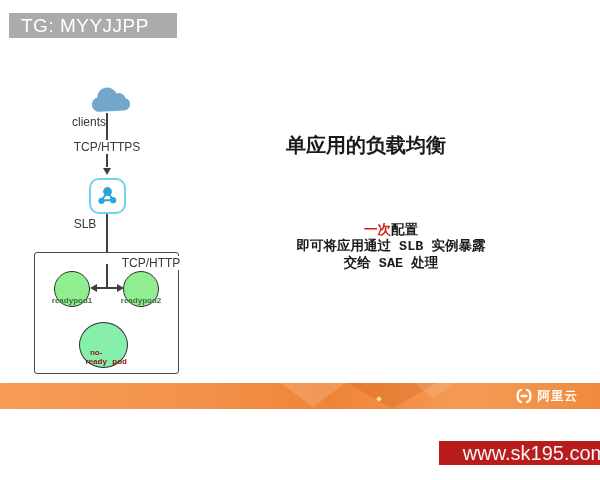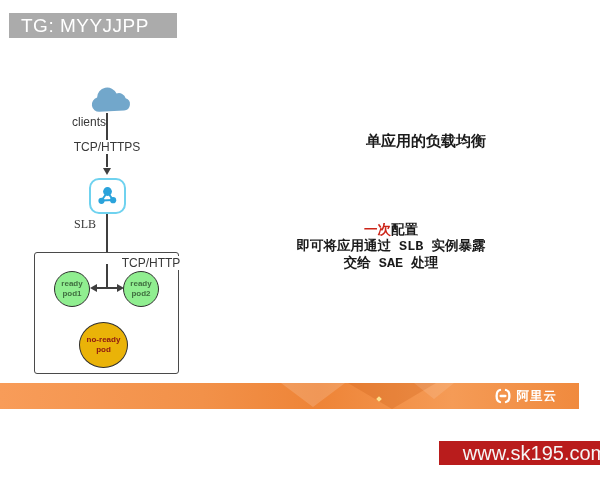--- a/index.html
+++ b/index.html
@@ -9,38 +9,38 @@
   
   .banner{position:absolute;left:9px;top:13px;width:168px;height:25px;background:#ababab;
           color:#fff;font-size:19px;line-height:25px;padding-left:12px;box-sizing:border-box;
           letter-spacing:.5px;}
 
   
   .watermark{position:absolute;left:439px;top:441px;width:192px;height:24px;background:#b91c1c;
              color:#f5f5f5;font-size:20px;line-height:24px;text-align:center;}
 
   
-  .footer-bar{position:absolute;left:0;top:383px;width:556px;height:26px;
+  .footer-bar{position:absolute;left:0;top:383px;width:600px;height:26px;
               background:linear-gradient(90deg,#f89c59 0%,#f29149 35%,#ee8437 55%,#f59b56 78%,#f08a3e 100%);
-              overflow:hidden;padding-left:23px;}
+              overflow:hidden;}
   .tri{position:absolute;width:0;height:0;}
   .tri-a{left:281px;top:0;border-left:32px solid transparent;border-right:32px solid transparent;
          border-top:24px solid rgba(255,255,255,0.16);}
   .tri-b{left:348px;top:0;border-left:44px solid transparent;border-right:44px solid transparent;
          border-top:26px solid rgba(201,87,16,0.25);}
   .tri-c{left:414px;top:0;border-left:20px solid transparent;border-right:20px solid transparent;
          border-top:16px solid rgba(255,255,255,0.12);}
   .spark{position:absolute;left:377px;top:14px;width:4px;height:4px;background:rgba(255,236,150,.9);
          transform:rotate(45deg);}
   .footer-logo{position:absolute;right:22px;top:5px;height:16px;display:flex;align-items:center;gap:3px;}
   .footer-logo-text{color:#fff;font-size:12.5px;font-weight:700;letter-spacing:1px;}
 
   
-  .main-title{position:absolute;left:286px;top:132px;width:200px;text-align:right;
-              color:#1a1a1a;font-size:15px;font-weight:700;}
+  .main-title{position:absolute;left:286px;top:132px;width:200px;text-align:left;
+              color:#1a1a1a;font-size:20px;font-weight:700;}
   .points{position:absolute;left:226px;top:223px;width:330px;text-align:center;
           color:#1a1a1a;font-size:13.5px;font-weight:700;line-height:16.3px;font-family:Liberation Mono, monospace;}
   .red{color:#cc2418;}
 
   
   .dline{position:absolute;width:1.5px;background:#3f3f3f;}
   .hline{position:absolute;height:1.5px;background:#3f3f3f;}
   .lbl{position:absolute;transform:translateX(-50%);font-size:12px;color:#383838;
        background:#fff;padding:0 2px;white-space:nowrap;}
   .arrow-down{position:absolute;width:0;height:0;border-left:4px solid transparent;
@@ -48,24 +48,24 @@
   .arrow-left{position:absolute;width:0;height:0;border-top:4px solid transparent;
               border-bottom:4px solid transparent;border-right:7px solid #3f3f3f;}
   .arrow-right{position:absolute;width:0;height:0;border-top:4px solid transparent;
                border-bottom:4px solid transparent;border-left:7px solid #3f3f3f;}
   .cluster-box{position:absolute;left:34px;top:252px;width:145px;height:122px;box-sizing:border-box;
                border:1.5px solid #4a4a4a;border-radius:3px;background:#fff;}
   .slb-box{position:absolute;left:89px;top:178px;width:37px;height:36px;box-sizing:border-box;
            border:2px solid #6fd2ef;border-radius:10px;background:#fff;
            display:flex;align-items:center;justify-content:center;}
   .pod{position:absolute;border-radius:50%;border:1.5px solid #2f2f2f;box-sizing:border-box;
-       display:flex;flex-direction:column;align-items:center;justify-content:center;
+       display:flex;align-items:flex-end;justify-content:center;
        font-size:8px;font-weight:700;line-height:1.2;text-align:center;}
   .pod-green{background:#90ee90;color:#3f6e3f;}
-  .pod-red{background:#eab308;color:#8c1712;}
+  .pod-red{background:#86efac;color:#8c1712;}
   .cloud-wrap{position:absolute;left:84px;top:85px;width:54px;height:29px;}
 </style>
 </head>
 <body>
 
 <div id="page">
 
   <div class="banner">
     <span>TG: MYYJJPP</span>
   </div>
@@ -86,21 +86,21 @@
       <g stroke="#2ba3db" stroke-width="2" fill="none">
         <line x1="12" y1="8" x2="6" y2="16.5"></line>
         <line x1="12" y1="8" x2="17.5" y2="16"></line>
         <line x1="6" y1="16.5" x2="17.5" y2="16"></line>
       </g>
       <circle cx="12" cy="7.5" r="4.4" fill="#2ba3db"></circle>
       <circle cx="6" cy="16.8" r="3.1" fill="#2ba3db"></circle>
       <circle cx="17.6" cy="16.2" r="3.1" fill="#2ba3db"></circle>
     </svg>
   </div>
-  <div class="lbl" style="left:85px;top:217px;font-family:Liberation Serif, serif;">SLB</div>
+  <div class="lbl" style="left:85px;top:217px;">SLB</div>
 
   <div class="dline" style="left:106px;top:214px;height:38px;"></div>
 
   <div class="cluster-box"></div>
   <div class="lbl" style="left:107px;top:256px;margin-left:44px;">TCP/HTTP</div>
 
   <div class="dline" style="left:106px;top:264px;height:24px;"></div>
   <div class="hline" style="left:96px;top:287px;width:22px;"></div>
   <div class="arrow-left" style="left:90px;top:284px;"></div>
   <div class="arrow-right" style="left:117px;top:284px;"></div>

